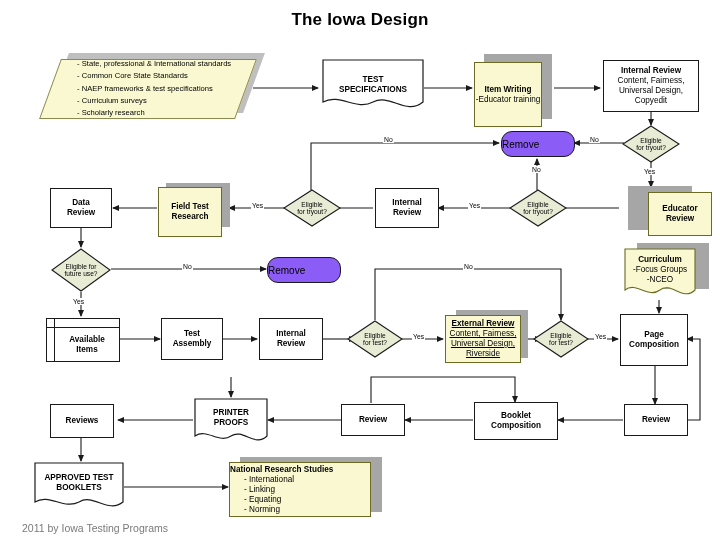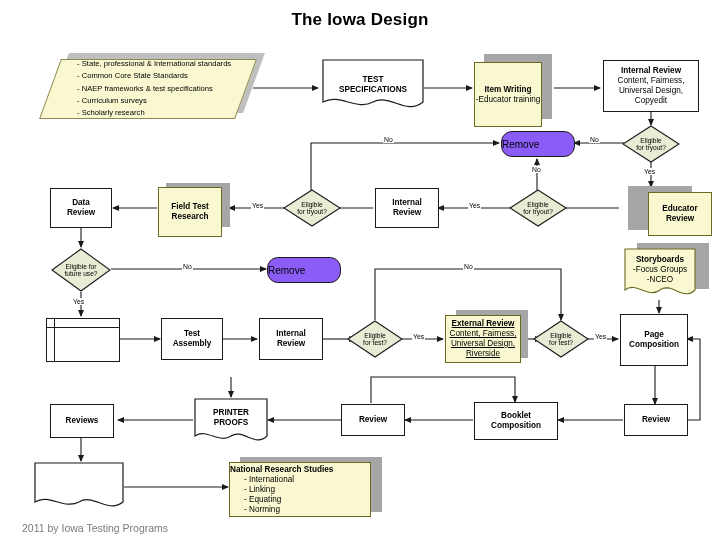--- a/index.html
+++ b/index.html
@@ -369,20 +369,26 @@
     </div>
   </div>
 
   <div class="pill" style="left:267px; top:257px; width:72px; height:24px;">
     <span>Remove</span>
   </div>
 
   <div class="store" style="left:46px; top:318px; width:72px; height:42px;">
     <div class="v1"></div>
     <div class="h1"></div>
+    <div class="stext">
+      <div>
+        <div>Available</div>
+        <div>Items</div>
+      </div>
+    </div>
   </div>
 
   <div class="node rect" style="left:161px; top:318px; width:62px; height:42px;">
     <div class="lbl">
       <div>Test</div>
       <div>Assembly</div>
     </div>
   </div>
 
   <div class="node rect" style="left:259px; top:318px; width:64px; height:42px;">
@@ -425,21 +431,21 @@
       </div>
     </div>
   </div>
 
   <div class="shadow" style="left:637px; top:243px; width:72px; height:46px;"></div>
   <div class="node doc" style="left:624px; top:248px; width:72px; height:52px;">
     <svg class="docshape" viewBox="0 0 72 52" preserveAspectRatio="none">
       <path d="M1,1 L71,1 L71,42 C59,54 47,33 36,42 C24,51 12,33 1,42 Z" fill="#f9f8d0" stroke="#6b6b24" stroke-width="1.1"></path>
     </svg>
     <div class="doctext lbl" style="padding-bottom:8px;">
-      <div class="ylw-head">Storyboards</div>
+      <div class="ylw-head">Curriculum</div>
       <div style="font-weight:normal">-Focus Groups</div>
       <div style="font-weight:normal">-NCEO</div>
     </div>
   </div>
 
   <div class="node rect" style="left:620px; top:314px; width:68px; height:52px;">
     <div class="lbl">
       <div>Page</div>
       <div>Composition</div>
     </div>
@@ -477,20 +483,24 @@
   <div class="node rect" style="left:50px; top:404px; width:64px; height:34px;">
     <div class="lbl">
       <span>Reviews</span>
     </div>
   </div>
 
   <div class="node doc" style="left:34px; top:462px; width:90px; height:50px;">
     <svg class="docshape" viewBox="0 0 90 50" preserveAspectRatio="none">
       <path d="M1,1 L89,1 L89,40 C74,52 59,31 45,40 C30,48 15,31 1,40 Z" fill="#ffffff" stroke="#1a1a1a" stroke-width="1.2"></path>
     </svg>
+    <div class="doctext lbl" style="padding-bottom:8px;">
+      <div class="hd">APPROVED TEST</div>
+      <div class="hd">BOOKLETS</div>
+    </div>
   </div>
 
   <div class="shadow" style="left:240px; top:457px; width:142px; height:55px;"></div>
   <div class="node yellow" style="left:229px; top:462px; width:142px; height:55px; justify-content:flex-start;">
     <div class="lbl" style="text-align:left; ">
       <div class="ylw-head" style="text-align:left">National Research Studies</div>
       <div style="font-weight:normal; padding-left:14px;">- International</div>
       <div style="font-weight:normal; padding-left:14px;">- Linking</div>
       <div style="font-weight:normal; padding-left:14px;">- Equating</div>
       <div style="font-weight:normal; padding-left:14px;">- Norming</div>

